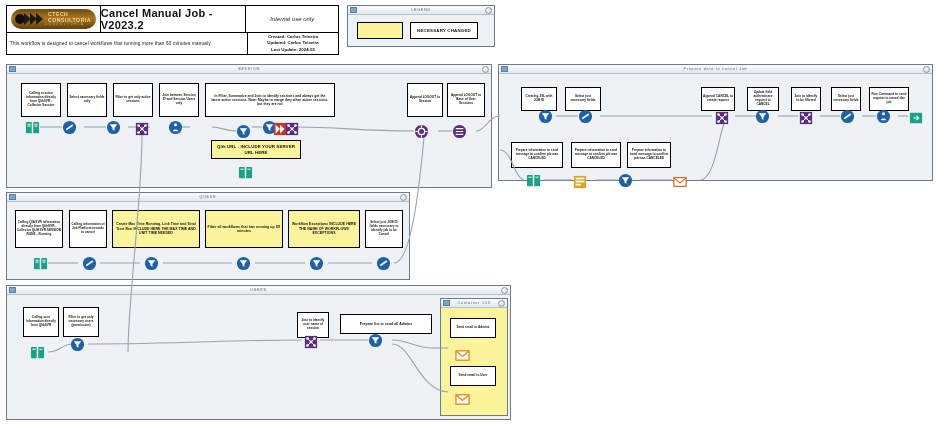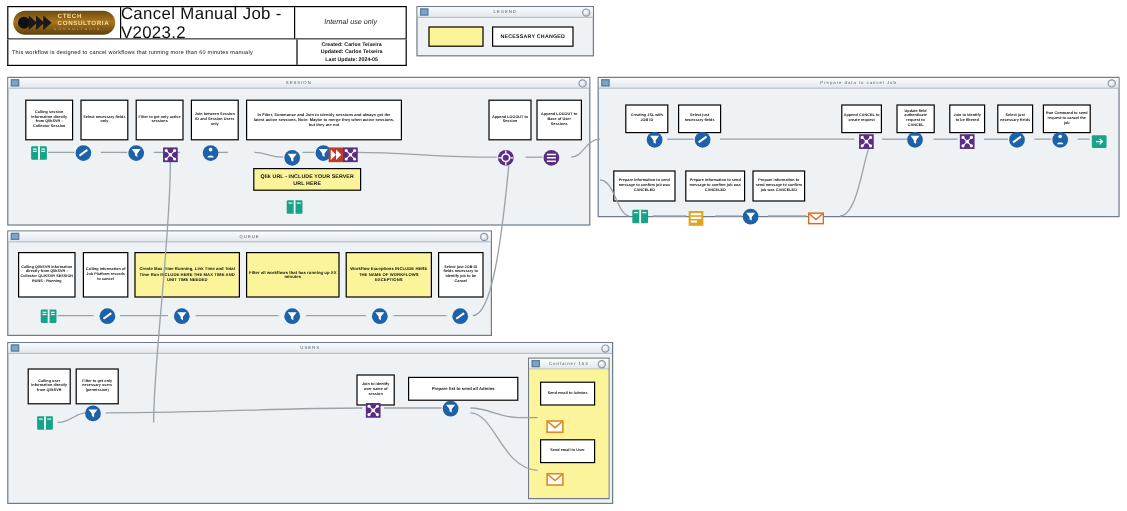--- a/index.html
+++ b/index.html
@@ -13,21 +13,21 @@
   .hcell{border-right:1px solid #000;display:flex;align-items:center;justify-content:center;box-sizing:border-box;}
   .hcell:last-child{border-right:none;}
   #logo-cell{width:94px;height:100%;padding:3px 4px;}
   #logo{width:100%;height:20px;border-radius:10px;
         background:linear-gradient(180deg,#6b4a10 0%,#a9761d 45%,#5e400c 100%);
         display:flex;align-items:center;overflow:hidden;position:relative;}
   #logo-dot{width:10px;height:10px;border-radius:50%;background:#111;margin-left:4px;flex:0 0 auto;}
   .chev{width:0;height:0;border-left:7px solid #1a1a1a;border-top:6px solid transparent;border-bottom:6px solid transparent;margin-left:-1px;flex:0 0 auto;}
   #logo-txt{font-size:5.2px;font-weight:bold;color:#f3d9a0;letter-spacing:.5px;margin-left:3px;line-height:1.15;}
   #logo-sub{font-size:2.6px;color:#d8bb86;letter-spacing:.6px;}
-  #title-cell{width:146px;height:100%;font-size:14px;font-weight:normal;color:#111;letter-spacing:.3px;}
+  #title-cell{width:146px;height:100%;font-size:11px;font-weight:bold;color:#111;letter-spacing:.3px;}
   #usage-cell{width:92px;height:100%;font-size:6px;font-style:italic;color:#222;}
 
   #hdr-bot{left:6px;top:33px;width:333px;height:22px;border:1px solid #000;border-top:none;background:#fff;display:flex;}
   #desc-cell{width:241px;height:100%;border-right:1px solid #000;display:flex;align-items:center;padding:0 3px;box-sizing:border-box;
              font-size:4.6px;color:#111;letter-spacing:.2px;}
   #meta-cell{flex:1;height:100%;display:flex;flex-direction:column;align-items:center;justify-content:center;
              font-size:4.4px;font-weight:bold;color:#111;line-height:1.45;}
 
   
   #legend{left:347px;top:5px;width:148px;height:42px;border:1px solid #6f7b8a;background:#eef2f5;}

